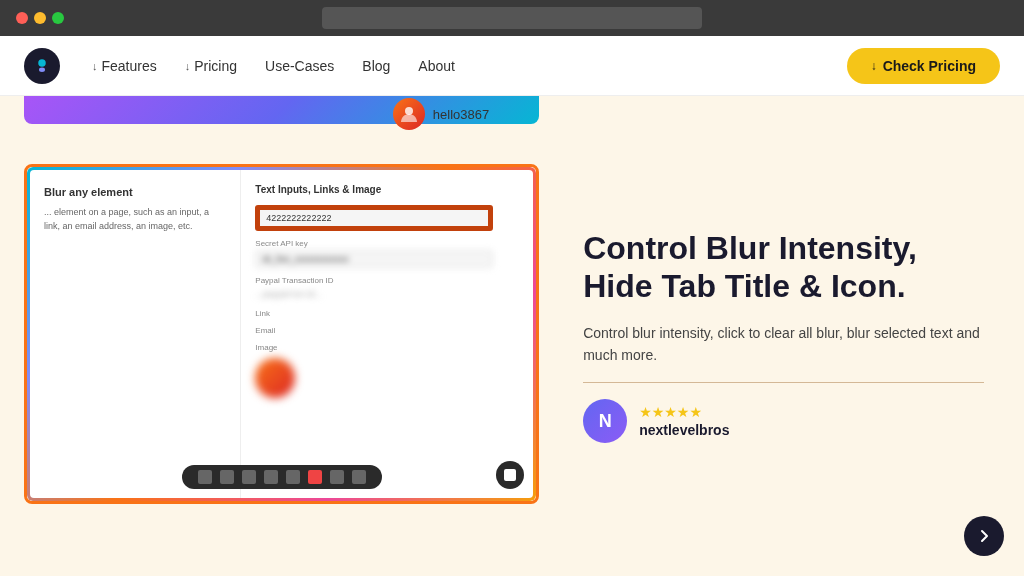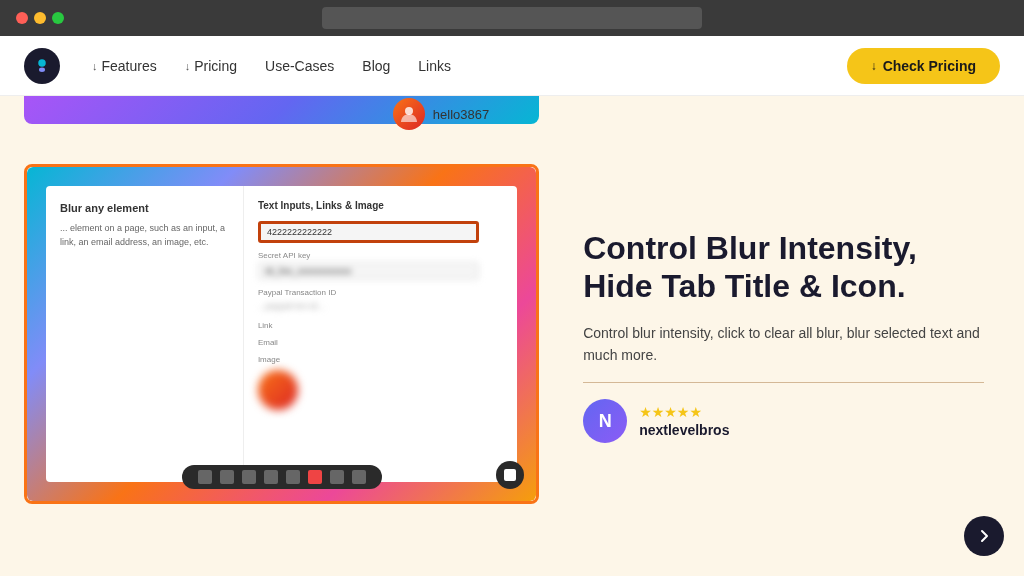--- a/index.html
+++ b/index.html
@@ -185,21 +185,21 @@
     }
 
     
     .demo-rainbow-border {
       position: absolute;
       top: 0;
       left: 0;
       right: 0;
       bottom: 0;
       background: linear-gradient(135deg, #06b6d4 0%, #818cf8 25%, #f97316 50%, #ec4899 75%, #f59e0b 100%);
-      padding: 19px;
+      padding: 3px;
       border-radius: 6px;
     }
     .demo-inner-content {
       background: #fff;
       width: 100%;
       height: 100%;
       border-radius: 4px;
       display: flex;
       flex-direction: row;
     }
@@ -232,21 +232,21 @@
     .demo-field {
       margin-bottom: 8px;
     }
     .demo-field-label {
       font-size: 8px;
       color: #888;
       margin-bottom: 2px;
     }
     .demo-field-value {
       background: #f5f5f5;
-      border: 3px solid #c2410c;
+      border: 5px solid #c2410c;
       border-radius: 3px;
       padding: 3px 6px;
       font-size: 9px;
       color: #333;
       width: 90%;
     }
     .demo-field-blurred {
       background: #f5f5f5;
       border: 1px solid #ddd;
       border-radius: 3px;
@@ -424,21 +424,21 @@
         <span class="arrow-down">↓</span>
         <span>Pricing</span>
       </a>
       <a class="nav-link">
         <span>Use-Cases</span>
       </a>
       <a class="nav-link">
         <span>Blog</span>
       </a>
       <a class="nav-link">
-        <span>Links</span>
+        <span>About</span>
       </a>
     </div>
     <button class="nav-cta">
       <span class="arrow">↓</span>
       <span>Check Pricing</span>
     </button>
   </nav>
 
   <div class="content-area">
 

